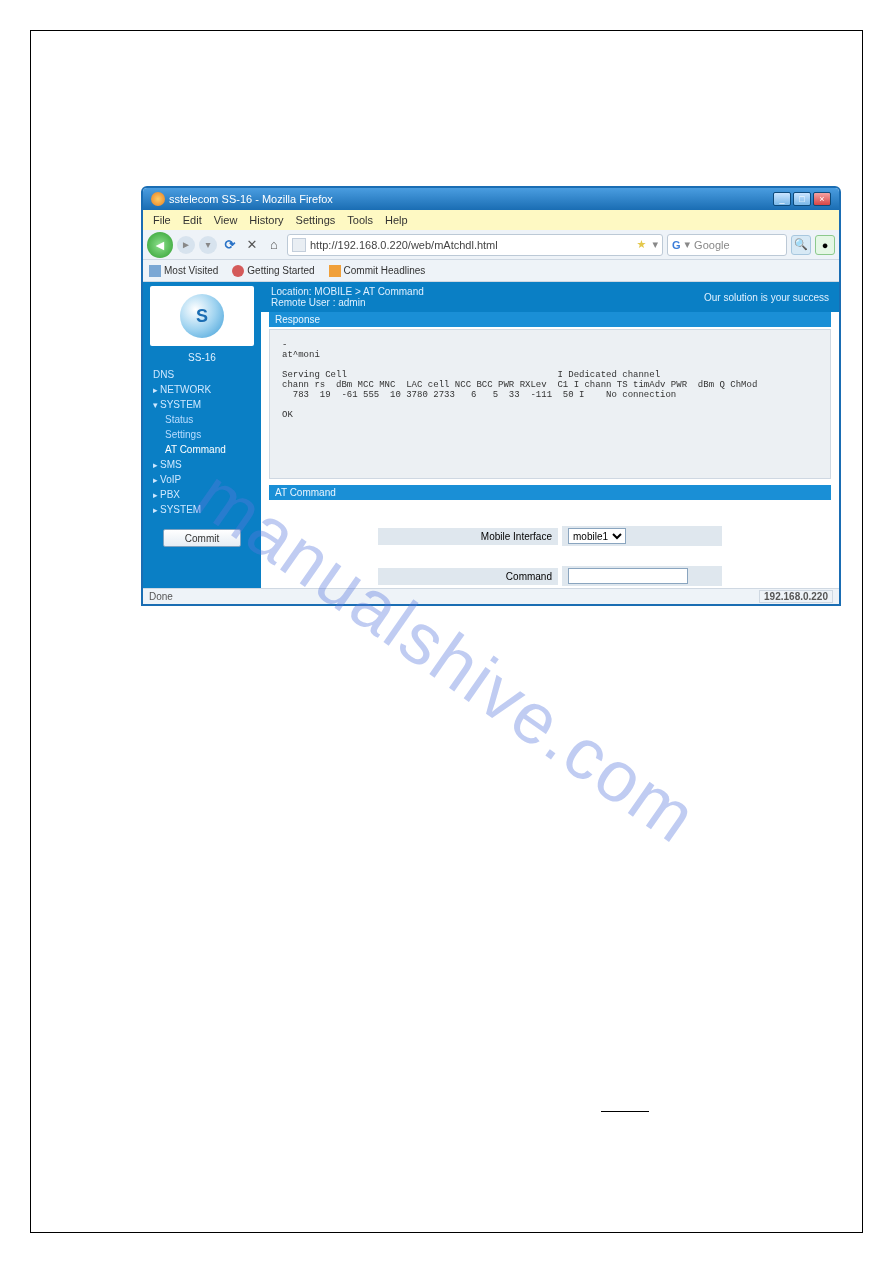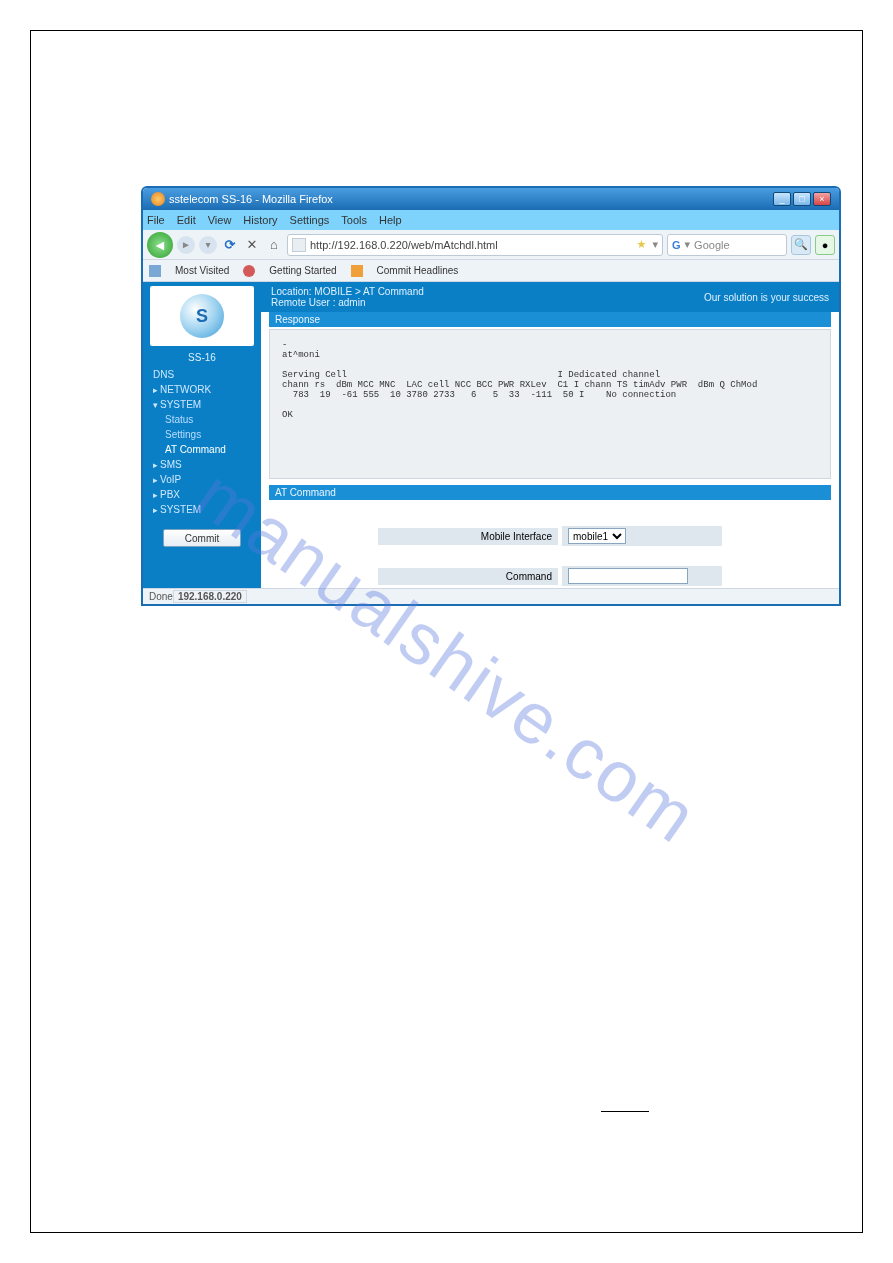--- a/index.html
+++ b/index.html
@@ -39,23 +39,23 @@
     background: radial-gradient(#ffcc66,#e67e22);
     margin-right: 4px;
   }
   .win-buttons { margin-left: auto; display: flex; gap: 2px; }
   .win-btn { width: 18px; height: 14px; border: 1px solid #0d4a7a; border-radius: 2px; display:flex;align-items:center;justify-content:center; font-size:9px; }
   .win-min { background: linear-gradient(#c9e4ff,#7ab8e8); }
   .win-max { background: linear-gradient(#c9e4ff,#7ab8e8); }
   .win-close { background: linear-gradient(#f5a2a2,#d64545); color:#fff;}
   
   .menubar {
-    height: 20px; background: #7dd3fc;
+    height: 20px; background: #fef9c3;
     display: flex; align-items: center; gap: 12px;
-    padding: 0 4px; color: #333; font-size: 11px;
+    padding: 0 10px; color: #333; font-size: 11px;
   }
   .menubar span { cursor: default; }
   
   .navbar {
     height: 30px; background: #eef3f8;
     border-bottom: 1px solid #cfd8e2;
     display: flex; align-items: center; gap: 4px;
     padding: 0 4px;
   }
   .nav-back {
@@ -83,21 +83,21 @@
     width:120px;height:22px;border:1px solid #bcc9d6;border-radius:3px;background:#fff;
     display:flex;align-items:center;padding:0 4px;gap:4px;color:#888;font-size:11px;
   }
   .searchbox .g{color:#3b7dd8;font-weight:bold;}
   .right-ico{width:20px;height:20px;border-radius:3px;background:#d7e9f5;border:1px solid #a8c7de;display:flex;align-items:center;justify-content:center;font-size:11px;}
   
   .bmbar{
     height:22px;background:#eef3f8;border-bottom:1px solid #cfd8e2;
     display:flex;align-items:center;gap:14px;padding:0 6px;font-size:10px;color:#333;
   }
-  .bm-item{display:flex;align-items:center;gap:14px;}
+  .bm-item{display:flex;align-items:center;gap:3px;}
   .bm-ico{width:12px;height:12px;}
   
   .content{
     position:absolute;left:0;right:0;top:94px;bottom:16px;
     display:flex;
   }
   .sidebar{
     width:118px;background:#0a7fc5;
     color:#fff;padding:4px 0 10px 0;
     display:flex;flex-direction:column;align-items:center;
@@ -156,21 +156,21 @@
   .exec-row{display:flex;justify-content:center;margin-top:8px;}
   .exec-btn{
     width:60px;height:18px;background:linear-gradient(#fff,#e6edf4);
     border:1px solid #7fa2c0;border-radius:2px;font-size:10px;
   }
   .subcaption{text-align:center;font-size:10px;color:#333;margin-top:4px;}
   
   .statusbar{
     position:absolute;left:0;right:0;bottom:0;height:16px;
     background:#eef3f8;border-top:1px solid #cfd8e2;
-    display:flex;align-items:center;justify-content:flex-start;
+    display:flex;align-items:center;justify-content:space-between;
     padding:0 6px;font-size:10px;color:#555;
   }
   .statusbar .ip{background:#eef3f8;border:1px solid #cfd8e2;padding:0 4px;font-weight:bold;}
 
   
   .watermark{
     position:absolute;left:50%;top:52%;
     transform:translate(-50%,-50%) rotate(35deg);
     font-size:72px;color:rgba(90,120,220,0.38);
     font-family:Arial,sans-serif;letter-spacing:2px;

